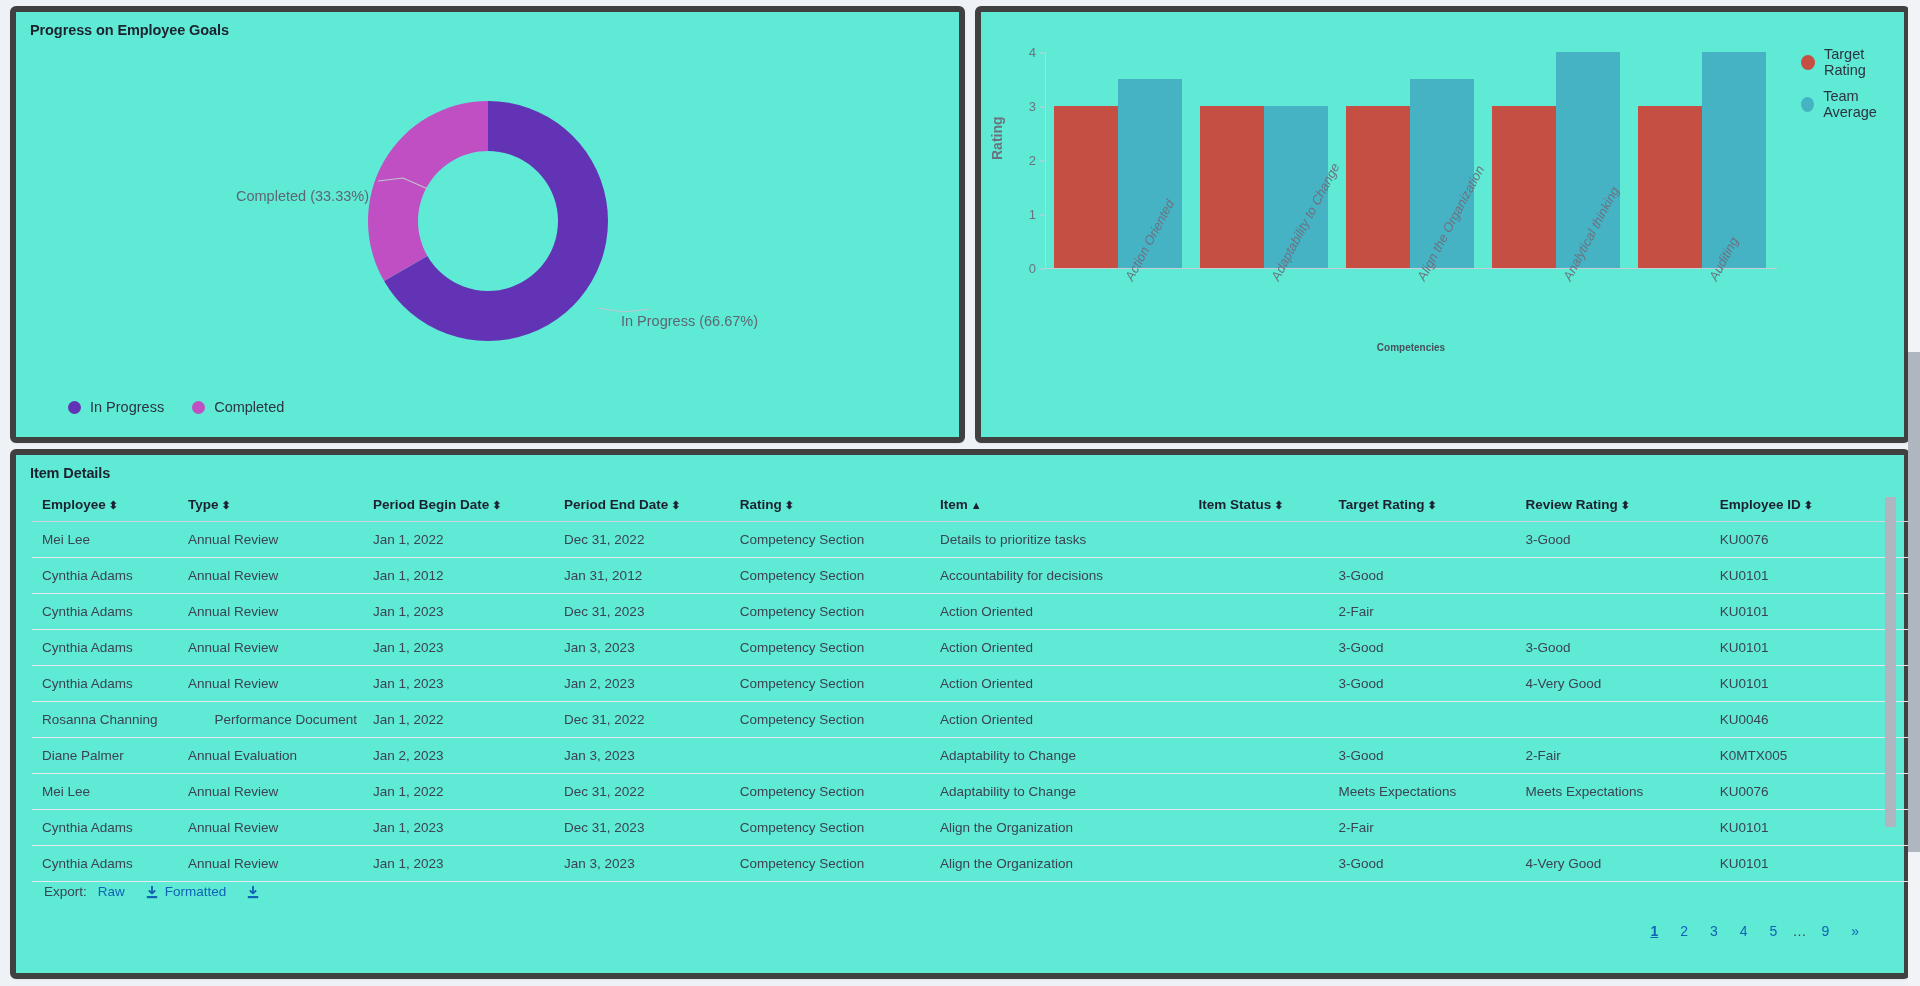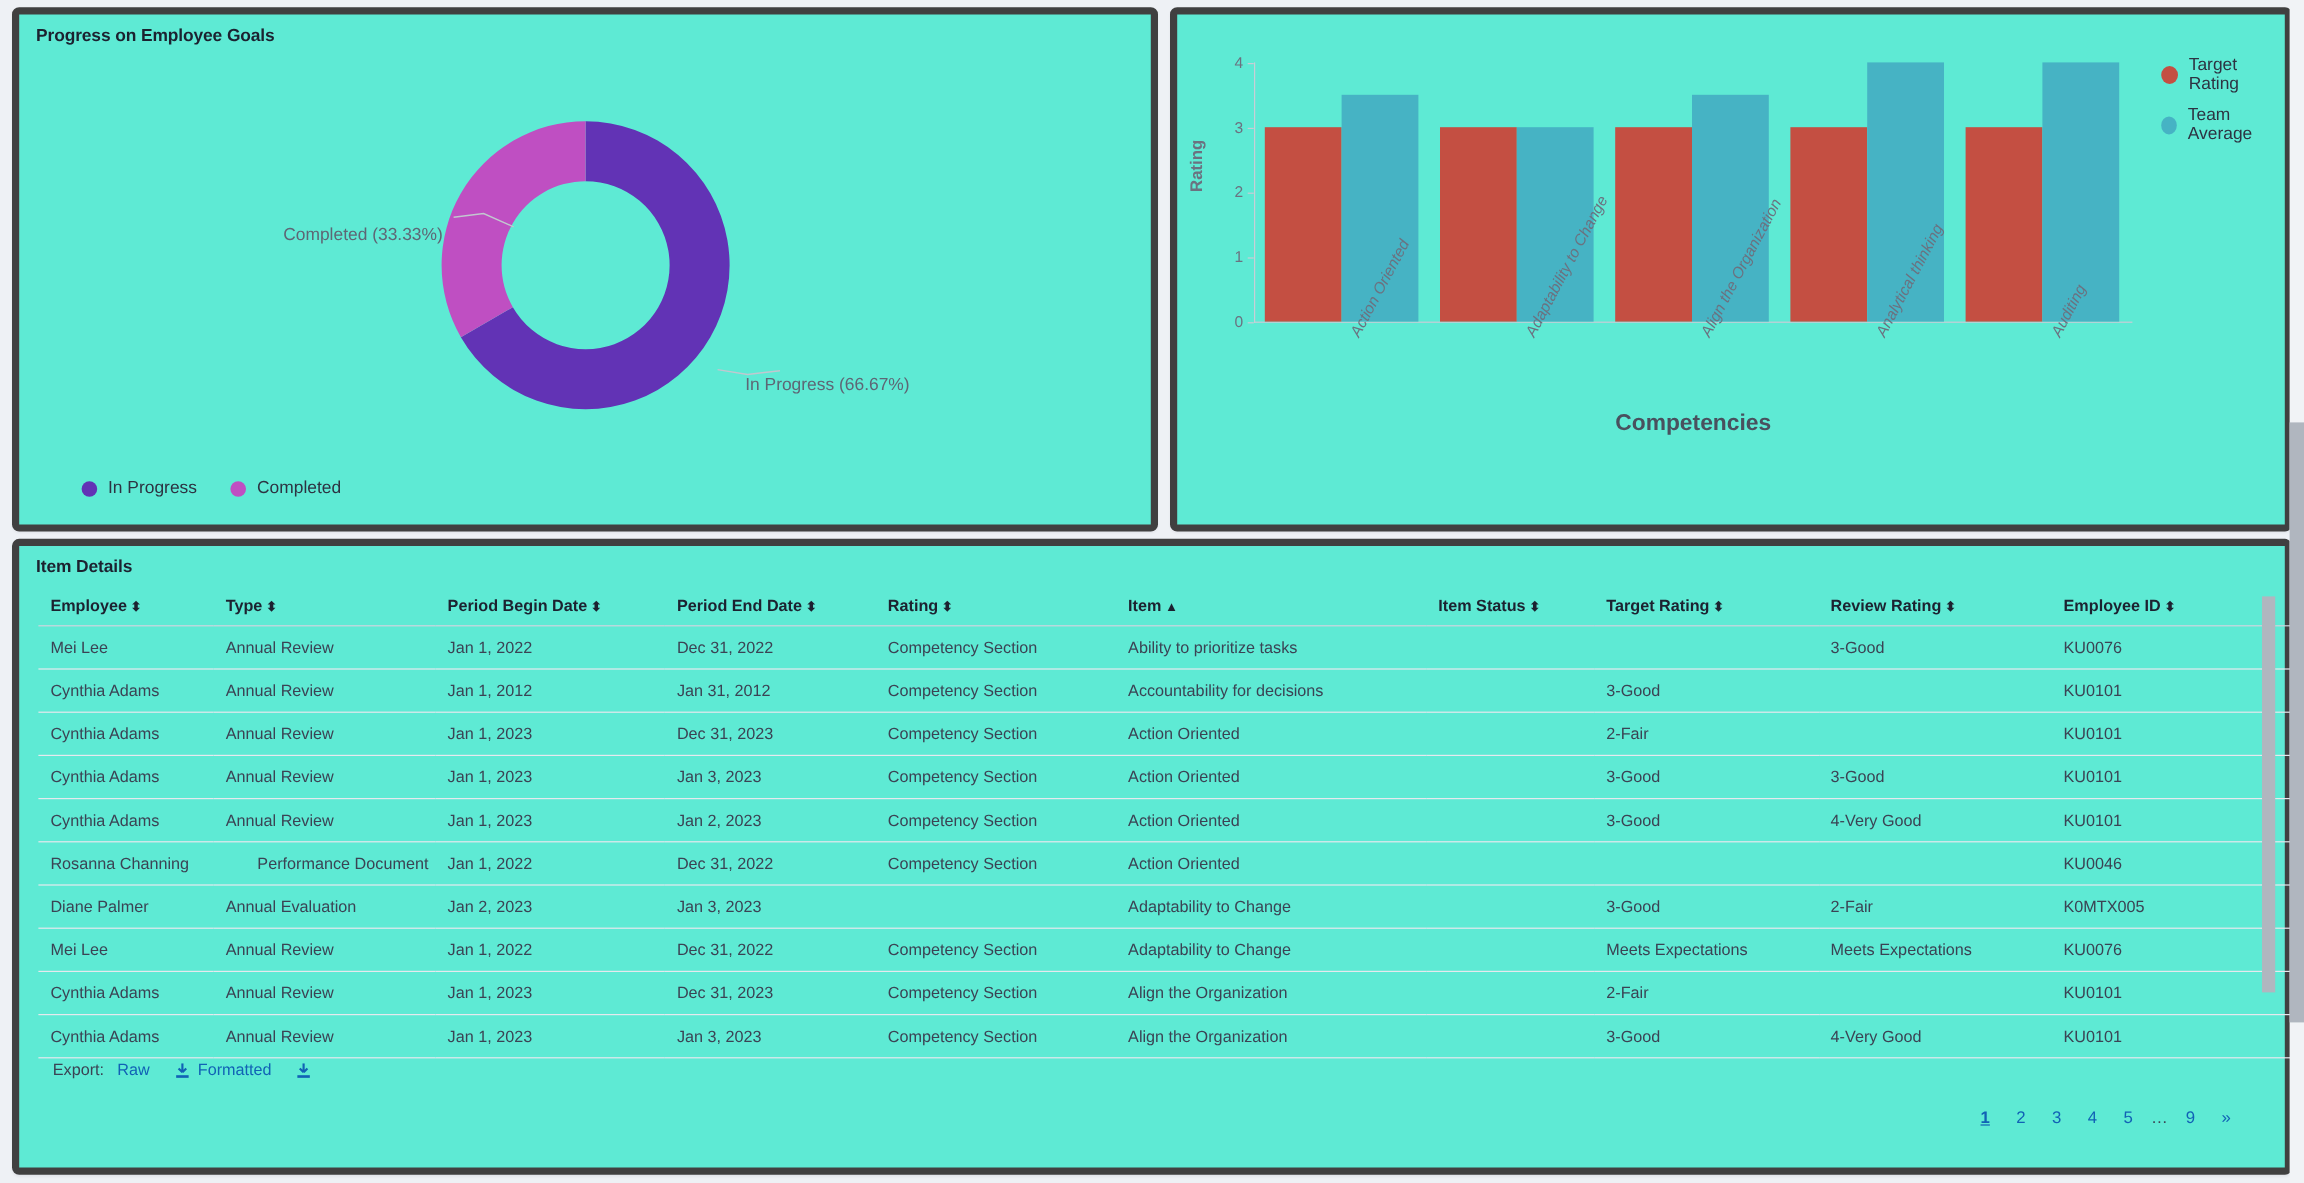--- a/index.html
+++ b/index.html
@@ -94,21 +94,21 @@
     transform: rotate(-90deg);
     transform-origin: left top;
     font-size: 14px; font-weight: bold; color: #6b7280;
     white-space: nowrap;
   }
   .xlabel {
     position: absolute;
     left: 64px; width: 732px;
     top: 330px;
     text-align: center;
-    font-size: 19px; font-weight: bold; color: #49505e;
+    font-size: 10px; font-weight: bold; color: #49505e;
   }
   .bar-group {
     position: absolute;
     bottom: 0;
     height: 100%;
     display: flex; align-items: flex-end;
   }
   .bar { width: 50%; }
   .xtick {
     position: absolute;
@@ -326,21 +326,21 @@
               <th style="width: 198px;"><span>Employee ID</span><span class="sort-ic">⬍</span></th>
             </tr>
         </thead>
         <tbody id="items-body">
             <tr>
               <td style="width: 143px;">Mei Lee</td>
               <td style="width: 181px;">Annual Review</td>
               <td style="width: 187px;">Jan 1, 2022</td>
               <td style="width: 172px;">Dec 31, 2022</td>
               <td style="width: 196px;">Competency Section</td>
-              <td style="width: 253px;">Ability to prioritize tasks</td>
+              <td style="width: 253px;">Details to prioritize tasks</td>
               <td style="width: 137px;"></td>
               <td style="width: 183px;"></td>
               <td style="width: 190px;">3-Good</td>
               <td style="width: 198px;">KU0076</td>
             </tr>
             <tr>
               <td style="width: 143px;">Cynthia Adams</td>
               <td style="width: 181px;">Annual Review</td>
               <td style="width: 187px;">Jan 1, 2012</td>
               <td style="width: 172px;">Jan 31, 2012</td>

